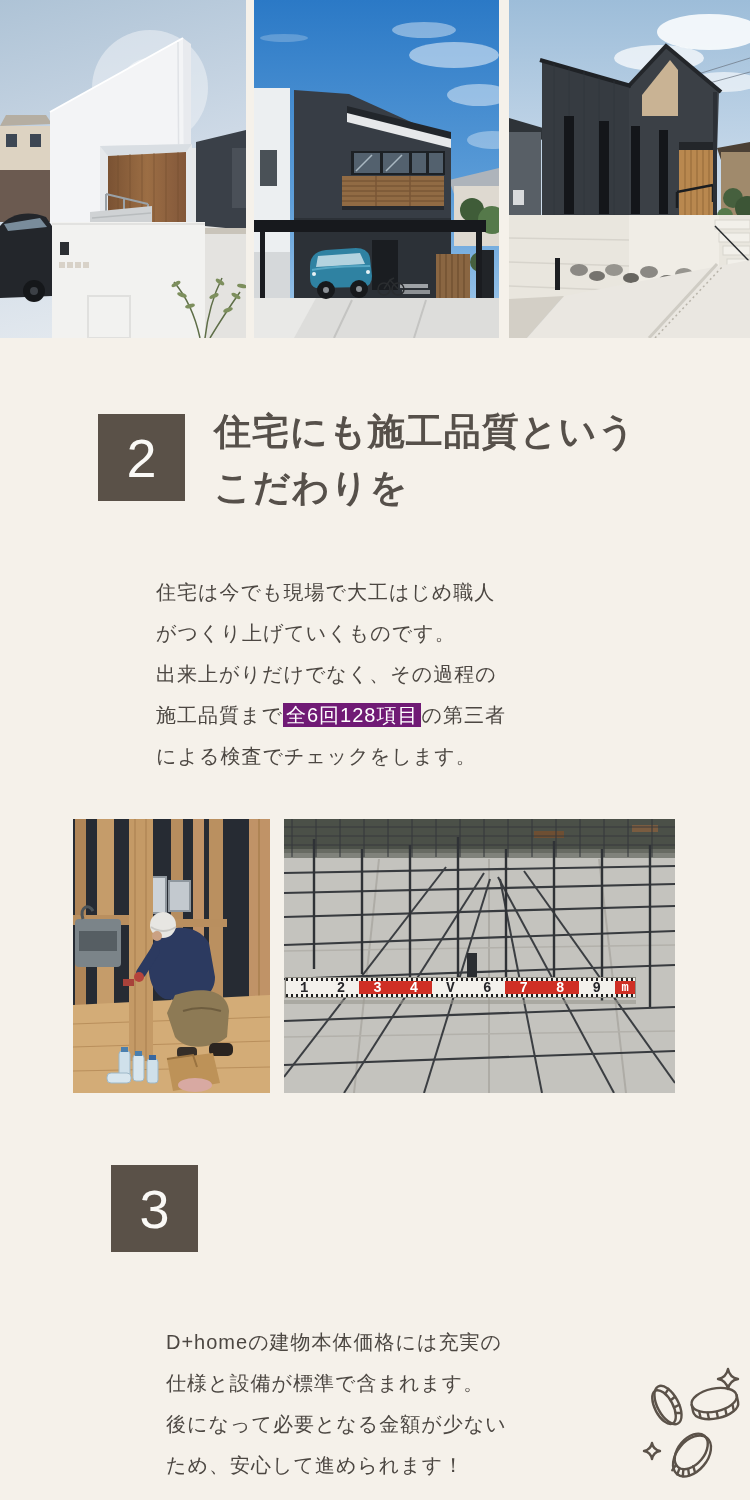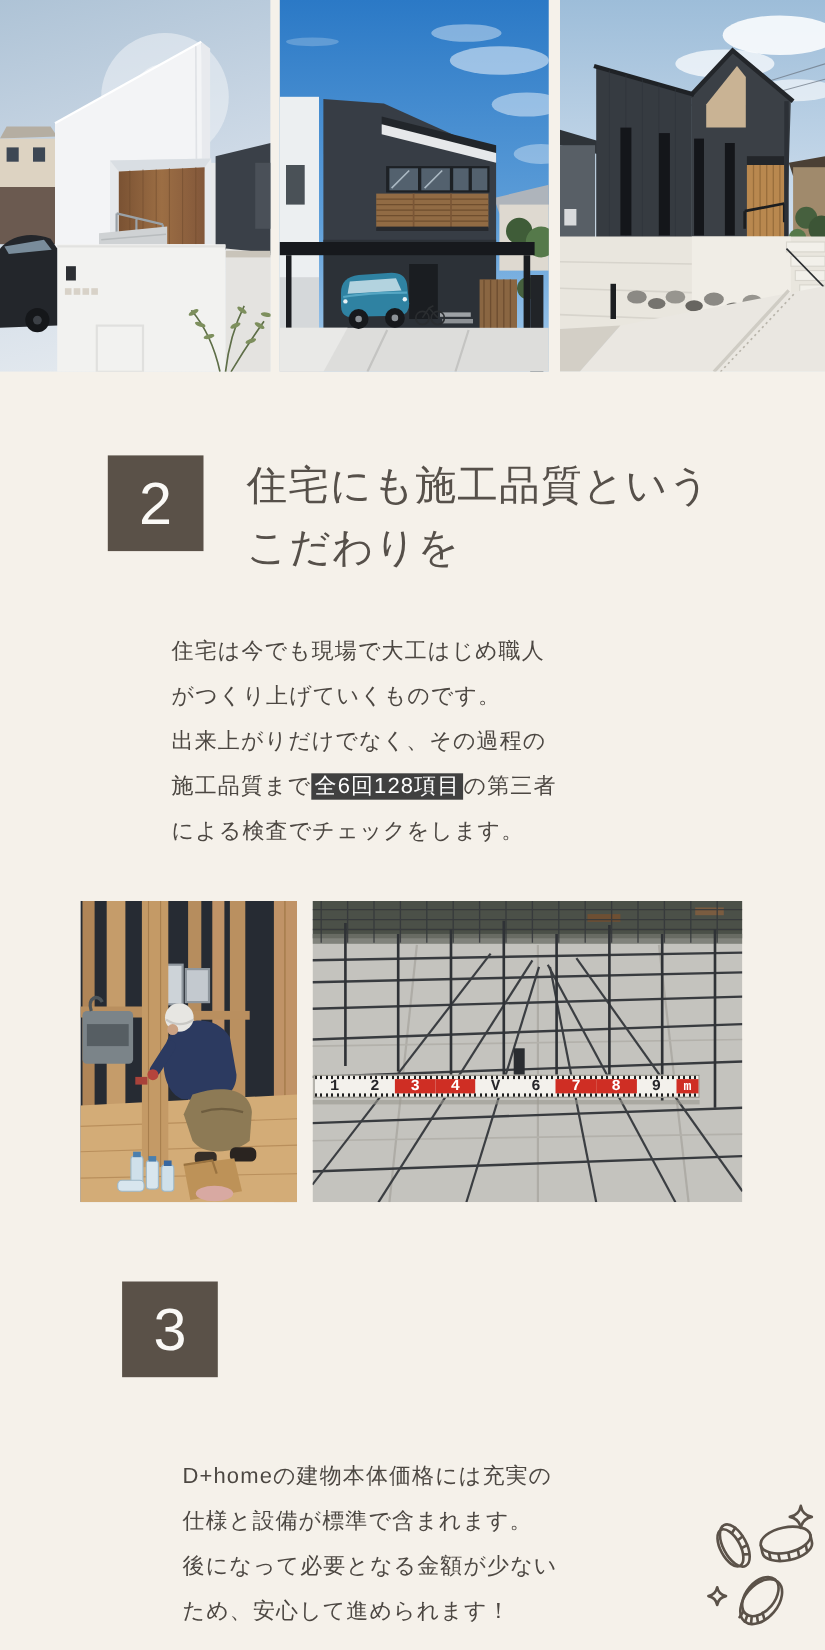--- a/index.html
+++ b/index.html
@@ -16,33 +16,33 @@
 
   .num-box{
     position:absolute;width:87px;height:87px;background:#5a5148;
     color:#faf9f6;display:flex;align-items:center;justify-content:center;
     font-size:54px;font-weight:400;
   }
   #num2{left:98px;top:414px;}
   #num3{left:111px;top:1165px;}
 
   h2.sec-heading{
-    position:absolute;margin:12px;font-size:37px;line-height:56px;font-weight:400;
+    position:absolute;margin:2px;font-size:37px;line-height:56px;font-weight:700;
     color:#56504a;white-space:pre-line;letter-spacing:1px;
   }
   #heading2{left:212px;top:402px;}
   #heading3{left:217px;top:1154px;}
 
   p.sec-body{
     position:absolute;margin:16px;font-size:20px;line-height:41px;
     color:#4c4742;white-space:pre-line;letter-spacing:1px;
   }
   #body2{left:140px;top:556px;width:525px;}
   #body3{left:150px;top:1306px;width:480px;}
-  .hl{background:#404040;color:#ffffff;padding:1px 3px;}
+  .hl{background:#701a75;color:#ffffff;padding:1px 3px;}
 
   .mid{position:absolute;left:73px;top:819px;width:602px;height:274px;display:flex;}
   .mid-photo{height:274px;position:relative;overflow:hidden;}
   .m1{width:197px;}
   .m2{width:391px;margin-left:14px;}
 
   .staff{
     position:absolute;left:1px;top:158px;width:351px;height:21px;
     background:#f3f1ec;border:1px solid #8d8b83;box-sizing:border-box;
   }

